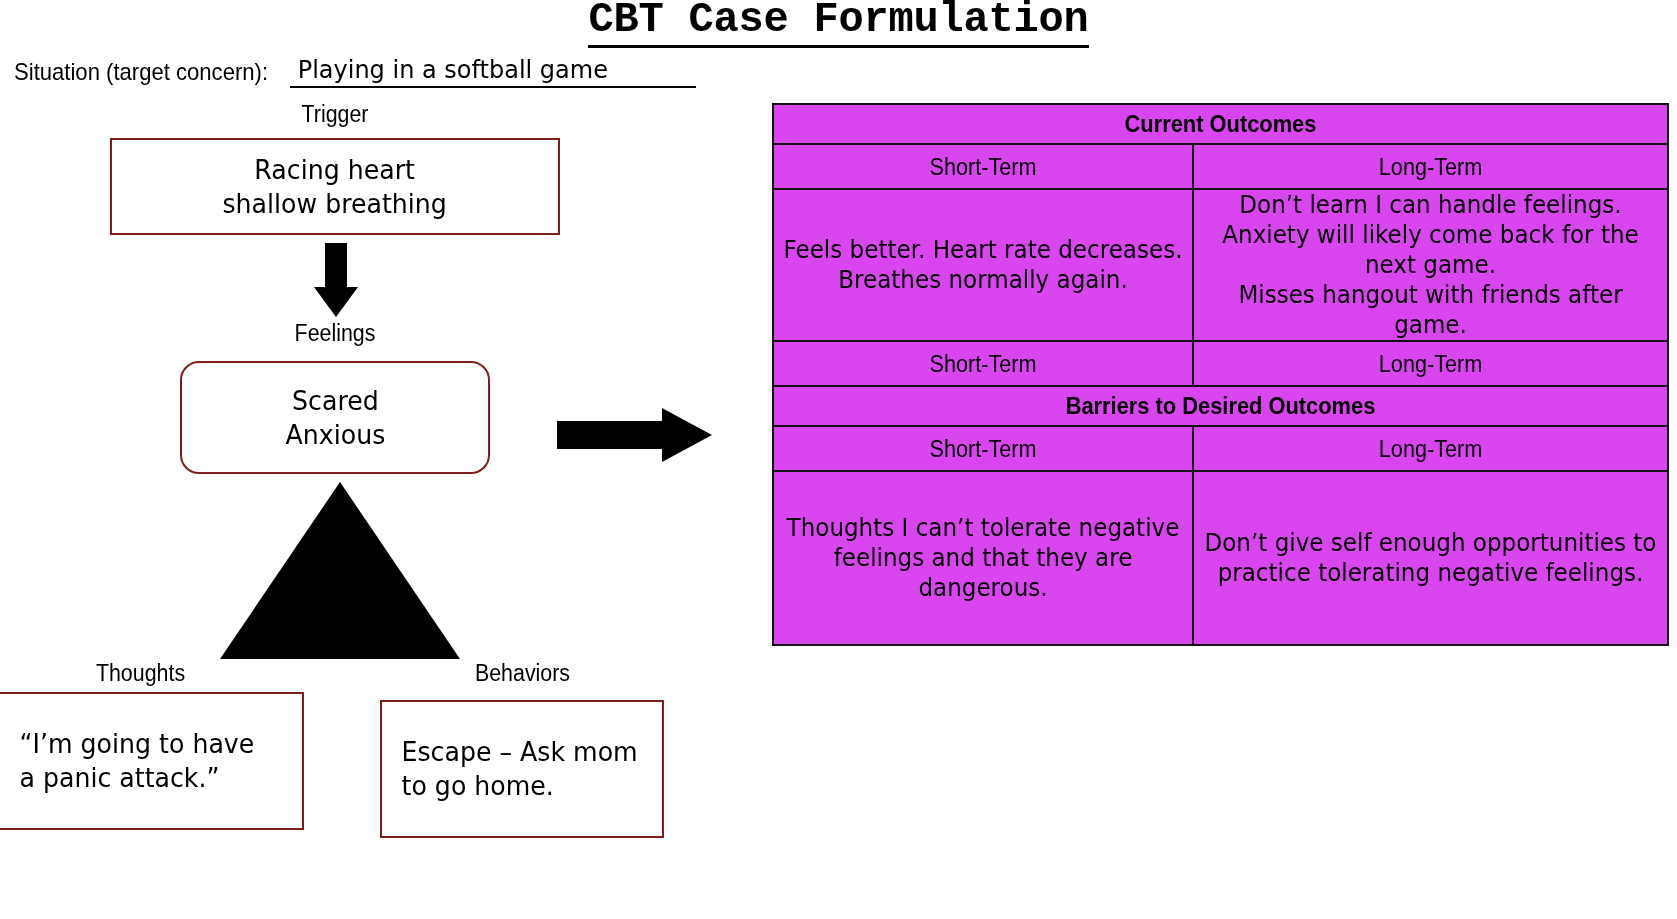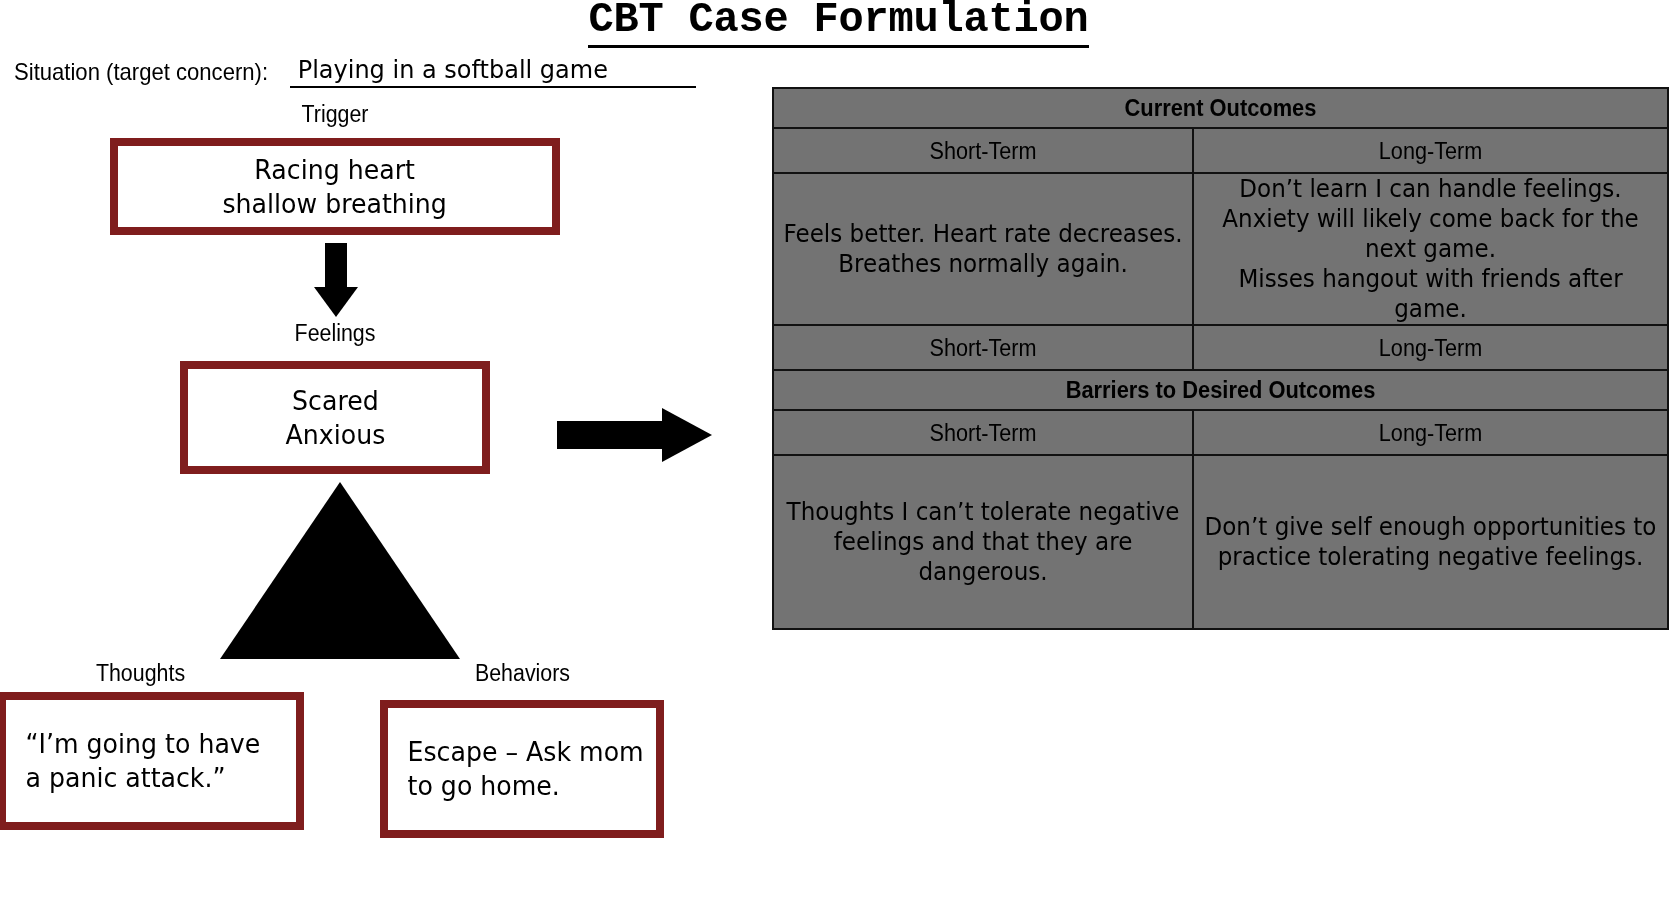--- a/index.html
+++ b/index.html
@@ -77,21 +77,21 @@
     position: absolute;
     font-family: "Liberation Sans", sans-serif;
     font-size: 23px;
     line-height: 26px;
     text-align: center;
     white-space: nowrap;
     transform: scaleX(0.93);
   }
   .node-box {
     position: absolute;
-    border: 8px solid #7f1d1d;
+    border: 2px solid #7f1d1d;
     background: #fff;
     box-sizing: border-box;
     display: flex;
     align-items: center;
     justify-content: center;
     text-align: center;
   }
   .node-box .node-text {
     font-family: "DejaVu Sans", sans-serif;
     font-size: 26px;
@@ -134,21 +134,21 @@
     top: 44px;
     width: 0;
     height: 0;
     border-left: 22px solid transparent;
     border-right: 22px solid transparent;
     border-top: 30px solid #000;
   }
 
   
   #feelings-label { left: 180px; top: 320px; width: 310px; }
-  #feelings-box   { left: 180px; top: 361px; width: 310px; height: 113px; }
+  #feelings-box   { left: 180px; top: 361px; width: 310px; height: 113px; border-radius: 19px; }
 
   
   .cbt-triangle {
     position: absolute;
     left: 220px;
     top: 482px;
     width: 0;
     height: 0;
     border-left: 120px solid transparent;
     border-right: 120px solid transparent;
@@ -185,25 +185,25 @@
     height: 0;
     border-top: 27px solid transparent;
     border-bottom: 27px solid transparent;
     border-left: 50px solid #000;
   }
 
   
   #outcomes-table {
     position: absolute;
     left: 772px;
-    top: 87px;
+    top: 103px;
     width: 895px;
     border-collapse: collapse;
     table-layout: fixed;
-    background: #737373;
+    background: #d946ef;
   }
   #outcomes-table td {
     border: 2px solid #111;
     padding: 0;
     vertical-align: middle;
     text-align: center;
   }
   .sec-header {
     font-family: "Liberation Sans", sans-serif;
     font-weight: bold;

